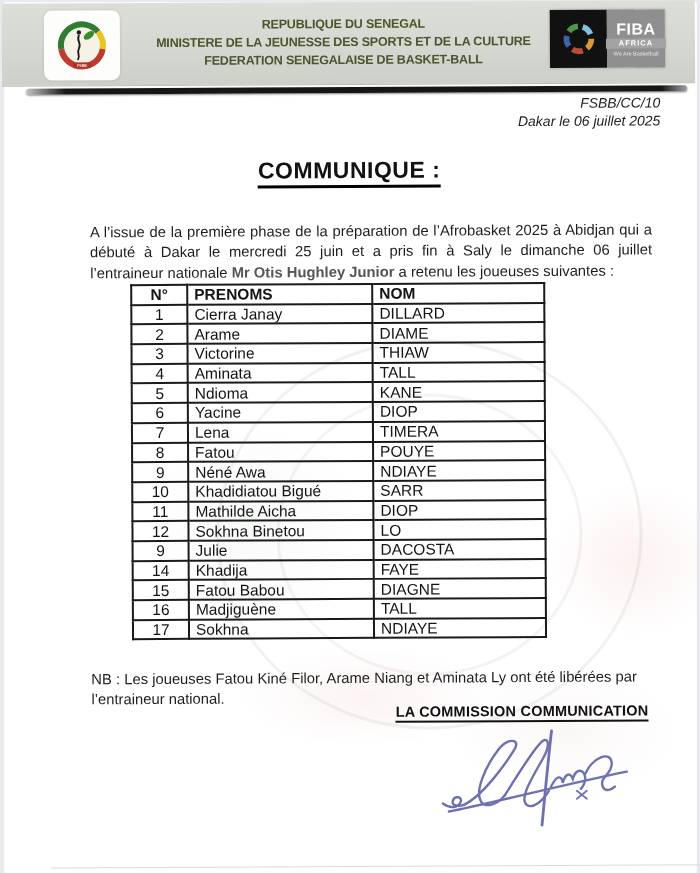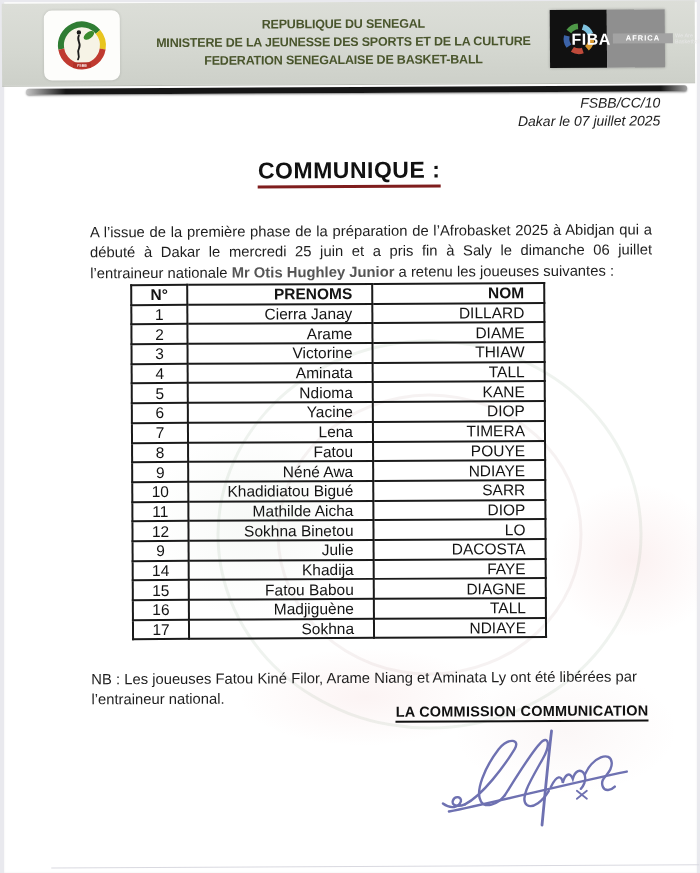--- a/index.html
+++ b/index.html
@@ -44,43 +44,43 @@
   }
   
   .fsbb-logo{
     position:absolute;left:42px;top:7px;width:76px;height:70px;background:#fdfdfb;
     border-radius:8px;box-shadow:0 0 3px rgba(0,0,0,.15);z-index:3;
     display:flex;align-items:center;justify-content:center;
   }
   
   .fiba-logo{position:absolute;right:30px;top:9px;display:flex;z-index:3;box-shadow:0 0 3px rgba(0,0,0,.3);}
   .fiba-ball-box{width:57px;height:58px;background:#111;display:flex;align-items:center;justify-content:center;}
-  .fiba-text-box{width:58px;height:58px;background:#8f8f8f;display:flex;flex-direction:row;align-items:center;justify-content:center;gap:2px;}
+  .fiba-text-box{width:58px;height:58px;background:#8f8f8f;display:flex;flex-direction:column;align-items:center;justify-content:center;gap:2px;}
   .fiba-name{color:#fff;font-weight:bold;font-size:16px;letter-spacing:.5px;line-height:15px;}
   .fiba-region{background:#a3a3a3;color:#fff;font-weight:bold;font-size:7.5px;letter-spacing:1px;padding:1px 13px;line-height:8px;}
   .fiba-tagline{color:#e6e6e6;font-size:5.5px;line-height:6px;}
   
   .ref-block{position:absolute;top:93px;right:35px;text-align:right;font-size:14px;line-height:18px;color:#222;z-index:1;font-style:italic;}
   .doc-title{position:absolute;top:155px;left:0;right:0;text-align:center;z-index:1;}
   .doc-title span{
     display:inline-block;font-size:23px;font-weight:bold;letter-spacing:.5px;color:#111;
-    border-bottom:3px solid #7f1d1d;padding-bottom:1px;
+    border-bottom:3px solid #000000;padding-bottom:1px;
   }
   .intro{position:absolute;top:204px;left:87px;right:44px;font-size:14.8px;line-height:20.5px;text-align:justify;color:#1e1e1e;z-index:1;}
   .coach-name{color:#555;font-weight:bold;}
   table.players{
     position:absolute;top:281px;left:127px;border-collapse:collapse;table-layout:fixed;z-index:1;
     font-size:15.5px;color:#141414;
   }
   table.players col.c-num{width:56px;}
   table.players col.c-pre{width:185px;}
   table.players col.c-nom{width:172px;}
   table.players th, table.players td{
-    border:2px solid #1a1a1a;padding:0 19px;height:17.7px;line-height:17px;
-    text-align:right;font-weight:normal;overflow:hidden;white-space:nowrap;background:transparent;
+    border:2px solid #1a1a1a;padding:0 6px;height:17.7px;line-height:17px;
+    text-align:left;font-weight:normal;overflow:hidden;white-space:nowrap;background:transparent;
   }
   table.players th{font-weight:bold;}
   table.players .num{text-align:center;padding:0 2px;}
   .nb-note{position:absolute;top:651px;left:86px;width:548px;font-size:14.8px;line-height:20px;color:#1e1e1e;z-index:1;}
   .commission{position:absolute;top:701px;right:50px;z-index:1;}
   .commission span{font-size:14.5px;font-weight:bold;color:#111;border-bottom:2px solid #111;padding-bottom:1px;letter-spacing:.2px;}
   .signature{position:absolute;left:425px;top:724px;width:235px;height:115px;z-index:1;}
   .bottom-line{position:absolute;left:45px;right:0;bottom:6px;height:1px;background:#d9d9e0;z-index:1;}
 </style>
 </head>
@@ -129,21 +129,21 @@
       </div>
       <div class="fiba-text-box">
         <div class="fiba-name">FIBA</div>
         <div class="fiba-region">AFRICA</div>
         <div class="fiba-tagline">We Are Basketball</div>
       </div>
     </div>
 
     <div class="ref-block">
       <div>FSBB/CC/10</div>
-      <div>Dakar le 07 juillet 2025</div>
+      <div>Dakar le 06 juillet 2025</div>
     </div>
 
     <div class="doc-title">
       <span>COMMUNIQUE :</span>
     </div>
 
     <p class="intro"><span>A l’issue de la première phase de la préparation de l’Afrobasket 2025 à Abidjan qui a débuté à Dakar le mercredi 25 juin et a pris fin à Saly le dimanche 06 juillet l’entraineur nationale </span><span class="coach-name">Mr Otis Hughley Junior</span><span> a retenu les joueuses suivantes :</span></p>
 
     <table class="players">
       <colgroup>

